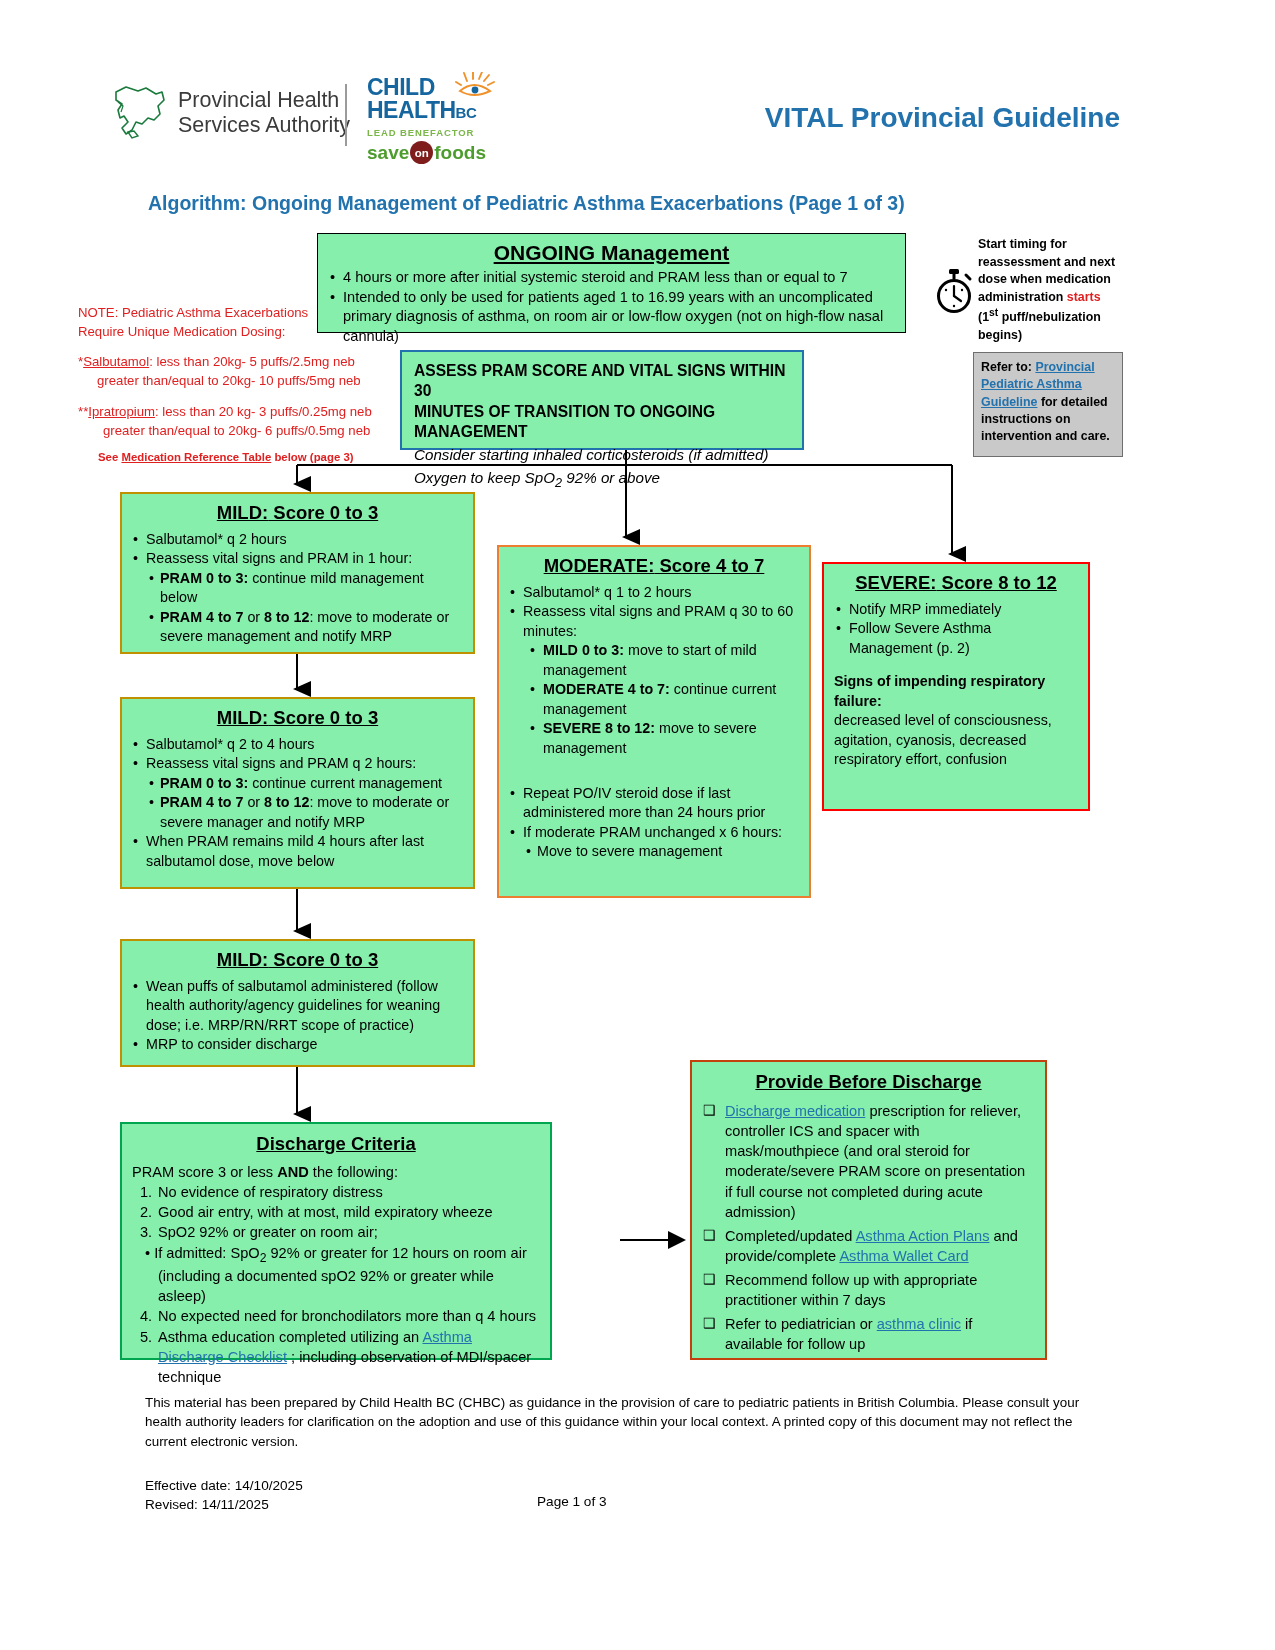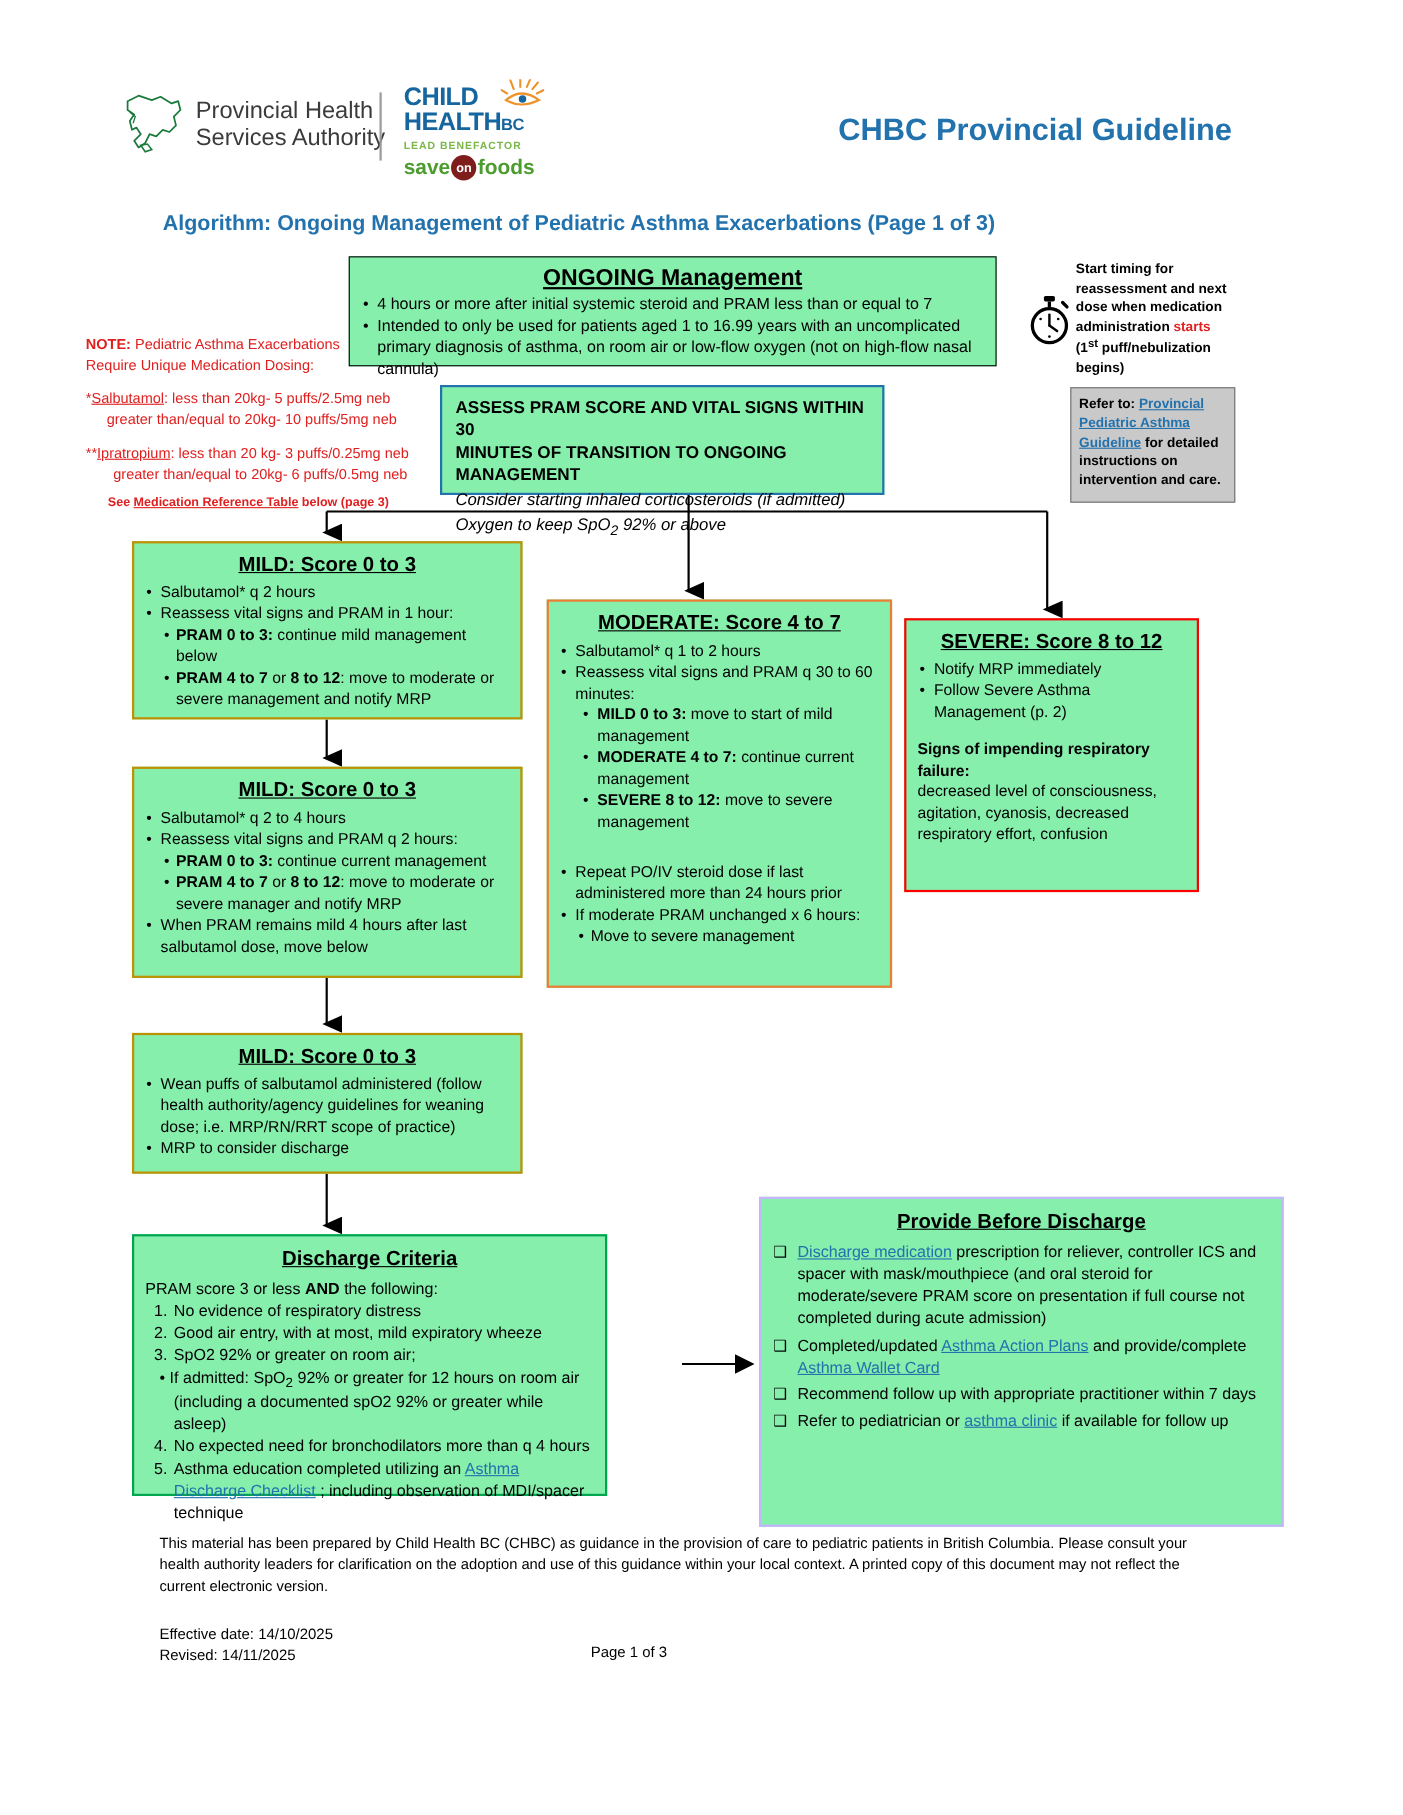--- a/index.html
+++ b/index.html
@@ -37,21 +37,21 @@
 
   
   .box { position: absolute; background: #86efac; }
   .box-title { text-align: center; font-weight: bold; text-decoration: underline; }
   ul { margin: 0; padding: 0; list-style: none; }
   li { position: relative; padding-left: 14px; }
   li::before { content: "\2022"; position: absolute; left: 2px; }
 
   
   #note-block { position: absolute; left: 78px; top: 303px; width: 310px; color: #e02020; font-size: 13.2px; line-height: 1.45; }
-  #note-block .nb { font-weight: bold; }
+  #note-block .nb { font-weight: normal; }
   #note-block u { text-decoration: underline; }
   .note-para { margin-top: 11px; }
   .note-hang { padding-left: 11px; text-indent: -11px; }
   #note-ref { margin-top: 9px; font-size: 11.4px; font-weight: bold; padding-left: 20px; }
   #note-ref u { text-decoration: underline; }
 
   
   #ongoing-box { left: 317px; top: 233px; width: 589px; height: 100px; border: 1.6px solid #000000; padding: 7px 10px 0 10px; }
   #ongoing-box .box-title { font-size: 21px; margin-bottom: 3px; }
   #ongoing-box ul { font-size: 14.6px; line-height: 1.35; }
@@ -97,21 +97,21 @@
   #dc-body { font-size: 14.6px; line-height: 1.38; }
   #dc-list { counter-reset: dc; margin-top: 0; }
   #dc-list > li { list-style: none; padding-left: 26px; position: relative; }
   #dc-list > li::before { content: none; }
   .dcnum { position: absolute; left: 8px; }
   .dc-sub { padding-left: 47px; text-indent: -13px; }
   .dc-sub::before { content: none; }
   #discharge-box a { color: #2272ae; text-decoration: underline; }
 
   
-  #provide-box { left: 690px; top: 1060px; width: 477px; height: 300px; border: 2px solid #c4b5fd; padding: 9px 11px 0 11px; margin-top: 28px; }
+  #provide-box { left: 690px; top: 1060px; width: 357px; height: 300px; border: 2px solid #c2410c; padding: 9px 11px 0 11px; }
   #provide-box .box-title { font-size: 18.5px; margin-bottom: 8px; }
   #pbd-body { font-size: 14.6px; line-height: 1.38; }
   .pbd-item { position: relative; padding-left: 22px; margin-bottom: 4px; }
   .pbd-check { position: absolute; left: 0; top: 0px; font-size: 14px; }
   #provide-box a { color: #2272ae; text-decoration: underline; }
 
   
   #disclaimer { position: absolute; left: 145px; top: 1393px; width: 945px; font-size: 13.4px; line-height: 1.45; }
   #eff-date { position: absolute; left: 145px; top: 1476px; font-size: 13.6px; line-height: 1.42; }
   #page-num { position: absolute; left: 537px; top: 1494px; font-size: 13.6px; }
@@ -158,21 +158,21 @@
       </svg>
     </div>
     <div id="lead-benefactor">LEAD BENEFACTOR</div>
     <div id="save-on-foods">
       <span>save</span>
         <span id="on-circle">on</span>
         <span>foods</span>
     </div>
   </div>
 
-  <div id="guideline-title">CHBC Provincial Guideline</div>
+  <div id="guideline-title">VITAL Provincial Guideline</div>
 </div>
 
 <div id="algo-title">Algorithm: Ongoing Management of Pediatric Asthma Exacerbations (Page 1 of 3)</div>
 
 <svg id="connectors">
   <defs>
     <marker id="arr" markerWidth="9" markerHeight="9" refX="4" refY="7" orient="auto">
       <polygon points="0,0 8,0 4,9" fill="#000000"></polygon>
     </marker>
     <marker id="arrR" markerWidth="9" markerHeight="9" refX="7" refY="4.5" orient="auto">

